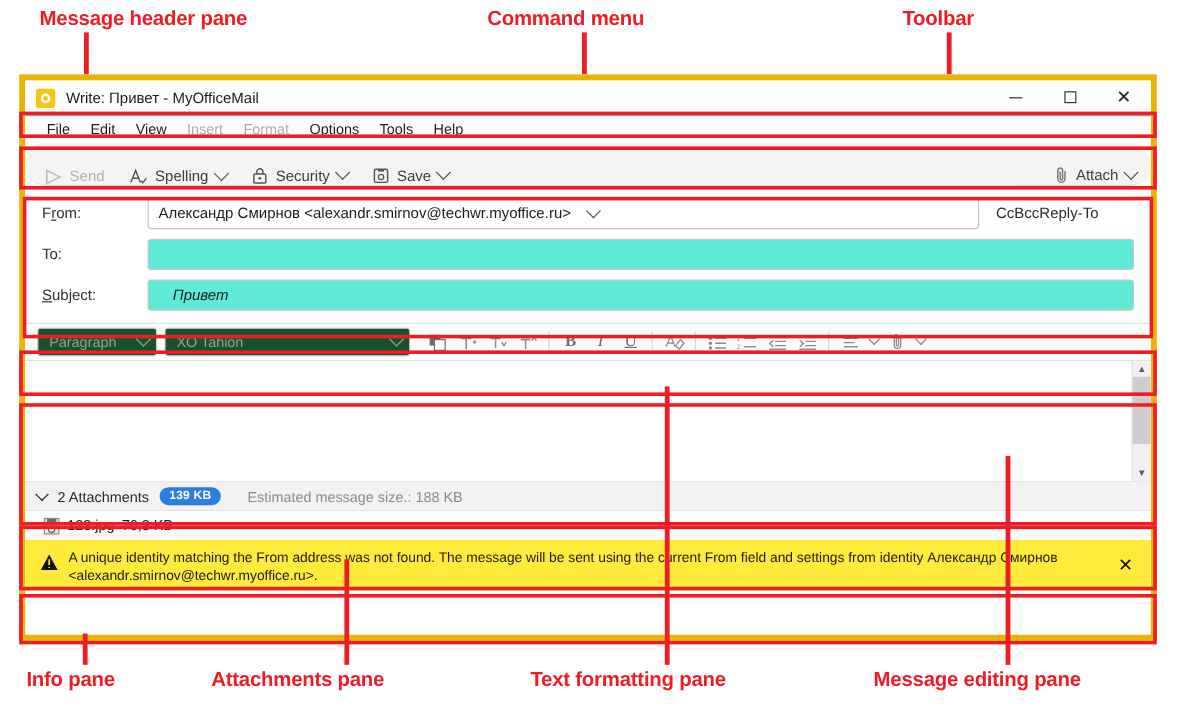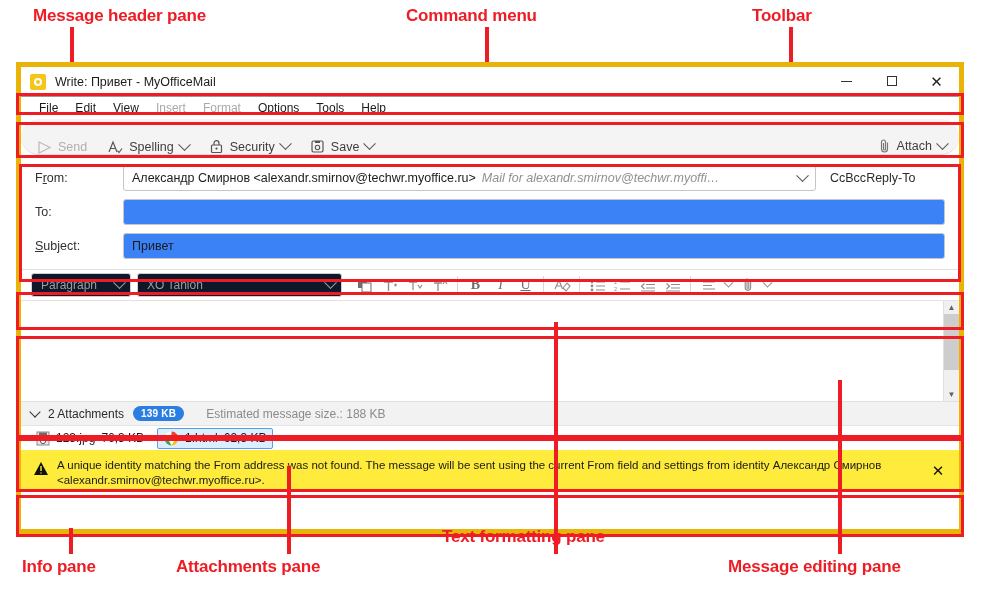--- a/index.html
+++ b/index.html
@@ -153,29 +153,30 @@
     font-size: 12.5px;
     color: #303030;
     flex: none;
   }
   .hlabel u { text-decoration: underline; }
   .field {
     flex: 1;
     height: 26px;
     border: 1px solid #c6c6c6;
     border-radius: 3px;
-    background: #3b82f6;
-    display: flex;
-    align-items: center;
-    padding: 0 8px;
+    background: #5eead4;
+    display: flex;
+    align-items: center;
+    padding: 0 20px;
     font-size: 12.5px;
     color: #1b1b1b;
     box-sizing: border-box;
     overflow: hidden;
     white-space: nowrap;
+    font-style: italic;
   }
   .from-wrap { flex: 1; display: flex; align-items: center; }
   .from-combo {
     flex: 1;
     height: 26px;
     border: 1px solid #c6c6c6;
     border-radius: 3px;
     background: #ffffff;
     display: flex;
     align-items: center;
@@ -225,21 +226,21 @@
   .fselect {
     height: 24px;
     border: 1px solid #d0d0d0;
     border-radius: 3px;
     display: flex; align-items: center;
     justify-content: space-between;
     padding: 0 6px 0 9px;
     font-size: 12px;
     color: #9d9d9d;
     box-sizing: border-box;
-    background: #0f172a;
+    background: #14532d;
   }
   #para-select { width: 100px; margin-right: 6px; }
   #font-select { width: 205px; margin-right: 10px; color: #9d9d9d; }
   .fbtn {
     width: 25px; height: 24px;
     display: flex; align-items: center; justify-content: center;
     color: #8d8d8d;
     font-size: 13px;
     flex: none;
   }
@@ -478,21 +479,20 @@
       <span class="caret"></span>
     </div>
   </div>
 
   <div class="header-pane">
     <div class="hrow">
       <div class="hlabel">F<u>r</u>om:</div>
       <div class="from-wrap">
         <div class="from-combo">
           <span class="from-addr">Александр Смирнов &lt;alexandr.smirnov@techwr.myoffice.ru&gt;</span>
-          <span class="from-hint">Mail for alexandr.smirnov@techwr.myoffi…</span>
           <span class="from-caret">
               <span class="caret"></span>
             </span>
         </div>
         <div class="ccbtns">
           <span class="ccbtn">Cc</span>
           <span class="ccbtn">Bcc</span>
           <span class="ccbtn">Reply-To</span>
         </div>
       </div>
@@ -622,34 +622,20 @@
       <span>
         <svg class="ico" width="14" height="15" viewBox="0 0 14 15">
             <rect x="1" y="1" width="12" height="13" fill="#e8e8e8" stroke="#8a8a8a" stroke-width="1"></rect>
             <rect x="3" y="1.5" width="8" height="4.5" fill="#6b6b6b"></rect>
             <circle cx="7" cy="10" r="2.6" fill="#ffffff" stroke="#555" stroke-width="1"></circle>
           </svg>
       </span>
       <span>123.jpg</span>
       <span class="att-size">76,3 KB</span>
     </div>
-    <div class="att-item selected">
-      <span>
-        <svg class="ico" width="15" height="15" viewBox="0 0 15 15">
-          <circle cx="7.5" cy="7.5" r="7" fill="#ffffff"></circle>
-          <path d="M7.5 0.5 A7 7 0 0 1 13.6 4.3 L7.5 4.3 Z" fill="#ea4335"></path>
-          <path d="M13.6 4.3 A7 7 0 0 1 7.5 14.5 L10.8 8.9 Z" fill="#fbbc05"></path>
-          <path d="M7.5 14.5 A7 7 0 0 1 1.4 4.3 L4.5 9 Z" fill="#34a853"></path>
-          <circle cx="7.5" cy="7.5" r="2.9" fill="#ffffff"></circle>
-          <circle cx="7.5" cy="7.5" r="2" fill="#4285f4"></circle>
-        </svg>
-      </span>
-      <span>1.html</span>
-      <span class="att-size">62,3 KB</span>
-    </div>
   </div>
 
   <div class="info-pane">
     <span class="warn-icon">
       <svg class="ico" width="16" height="16" viewBox="0 0 16 16">
           <path d="M8 1 L15 14 H1 Z" fill="#111111"></path>
           <path d="M8 5 V10 M8 11.4 V12.4" stroke="#ffeb3b" stroke-width="1.4"></path>
         </svg>
     </span>
     <div class="info-text">A unique identity matching the From address was not found. The message will be sent using the current From field and settings from identity Александр Смирнов &lt;alexandr.smirnov@techwr.myoffice.ru&gt;.</div>
@@ -665,16 +651,16 @@
 <div class="hl" style="left:16px;  top:438px; width:948px; height:54px;"></div>
 <div class="hl" style="left:16px;  top:495px; width:948px; height:42px;"></div>
 
 <div class="leader" style="left:69px;  top:528px; height:26px;"></div>
 <div class="anno" style="left:22px;  top:557px;">Info pane</div>
 
 <div class="leader" style="left:287px; top:466px; height:88px;"></div>
 <div class="anno" style="left:176px; top:557px;">Attachments pane</div>
 
 <div class="leader" style="left:554px; top:322px; height:232px;"></div>
-<div class="anno" style="left:442px; top:527px;">Text formatting pane</div>
+<div class="anno" style="left:442px; top:557px;">Text formatting pane</div>
 
 <div class="leader" style="left:838px; top:380px; height:174px;"></div>
 <div class="anno" style="left:728px; top:557px;">Message editing pane</div>
 
 </body></html>

